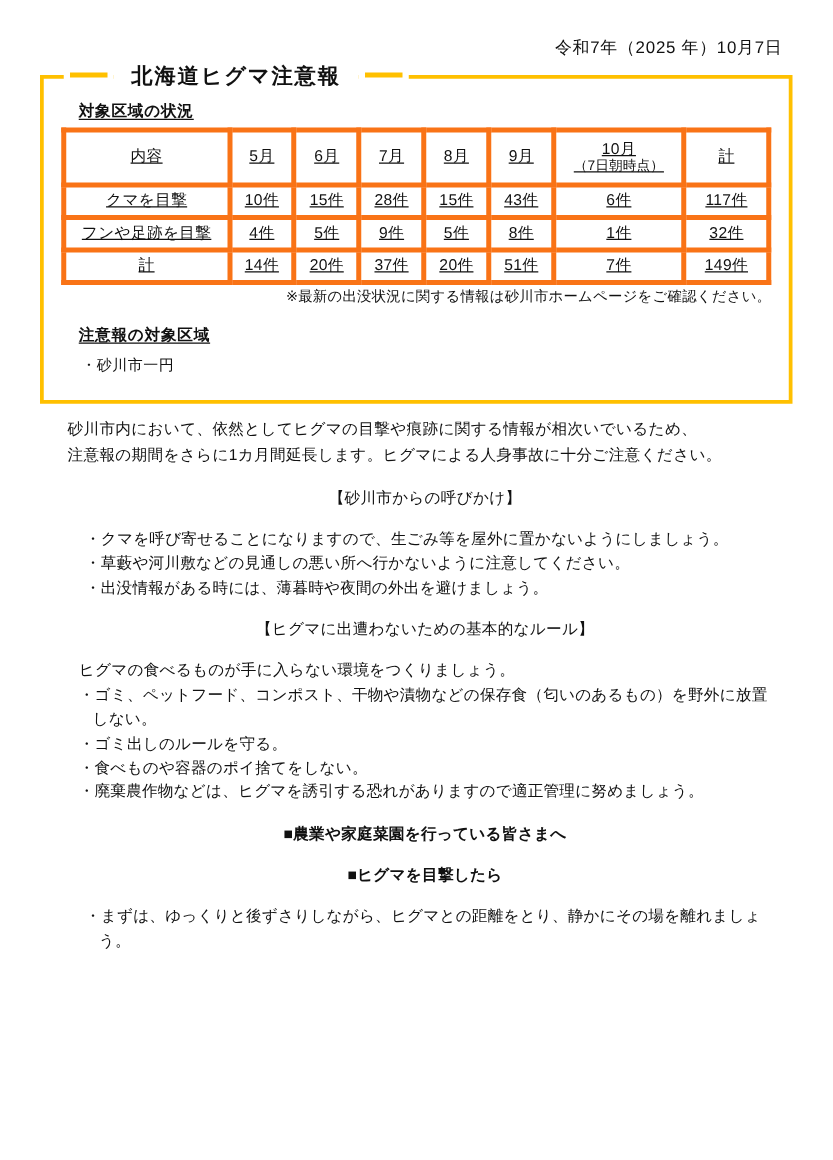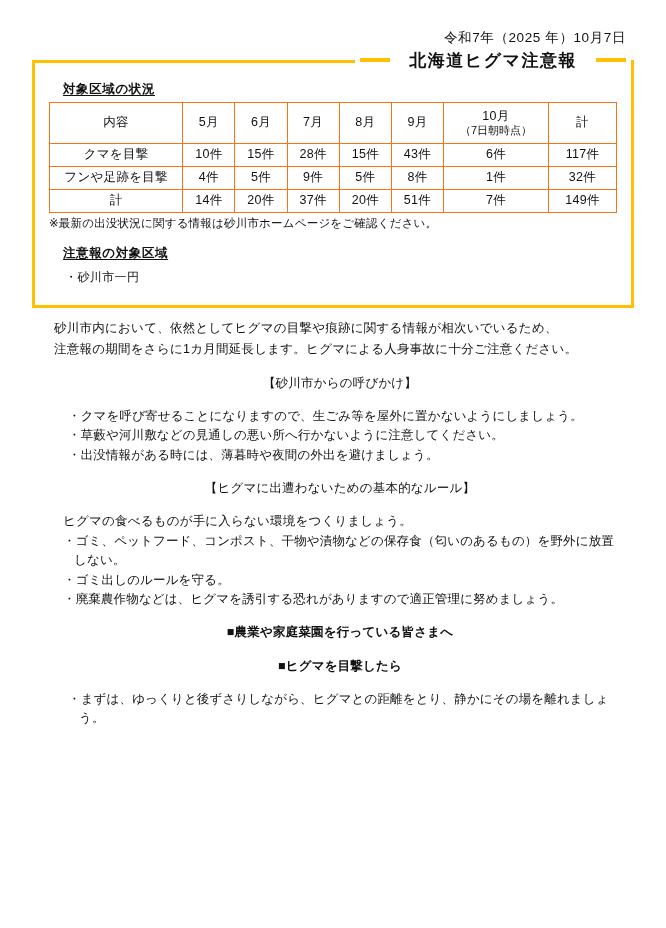--- a/index.html
+++ b/index.html
@@ -38,23 +38,23 @@
   .notice-box {
     position: relative;
     margin: 14px 32px 0 32px;
     border: 3px solid #ffc000;
     box-sizing: border-box;
     padding: 18px 14px 16px 14px;
   }
   .notice-title {
     position: absolute;
     top: -13px;
-    left: 0;
+    left: 16px;
     right: 0;
-    text-align: right;
+    text-align: left;
     pointer-events: none;
   }
   .notice-title .title-text {
     display: inline-block;
     background: #ffffff;
     padding: 0 14px;
     font-size: 17px;
     font-weight: 700;
     letter-spacing: 1.5px;
     line-height: 1.35;
@@ -89,29 +89,30 @@
   }
 
   
   table.stats {
     border-collapse: collapse;
     width: 100%;
     table-layout: fixed;
     margin: 0 0 3px 0;
   }
   table.stats th, table.stats td {
-    border: 1px solid #f97316;
+    border: 4px solid #f97316;
     text-align: center;
     font-size: 12.5px;
     font-weight: 400;
     padding: 2px 1px;
     line-height: 1.25;
     letter-spacing: 0.3px;
     white-space: nowrap;
     overflow: hidden;
+    text-decoration: underline;
   }
   table.stats thead th {
     height: 36px;
     vertical-align: middle;
   }
   table.stats tbody td {
     height: 18px;
   }
   table.stats td.rowlabel {
     text-align: center;
@@ -119,20 +120,21 @@
   .sub-label {
     font-size: 11px;
     display: block;
     letter-spacing: 0px;
   }
   .note-line {
     font-size: 11.5px;
     letter-spacing: 0.2px;
     margin: 3px 0 0 0;
     line-height: 1.3;
+    text-align: right;
   }
 
   
   .period-block { margin-top: 16px; }
   .period-list {
     list-style: none;
     margin: 2px 0 0 0;
     padding: 0 0 0 16px;
   }
   .period-list li {
@@ -300,20 +302,21 @@
         <li><span>・出没情報がある時には、薄暮時や夜間の外出を避けましょう。</span></li>
       </ul>
     </div>
 
     <div class="group">
       <p class="group-head">【ヒグマに出遭わないための基本的なルール】</p>
       <p class="group-sub">ヒグマの食べるものが手に入らない環境をつくりましょう。</p>
       <ul class="bullets tight">
         <li><span>・ゴミ、ペットフード、コンポスト、干物や漬物などの保存食（匂いのあるもの）を野外に放置しない。</span></li>
         <li><span>・ゴミ出しのルールを守る。</span></li>
+        <li><span>・食べものや容器のポイ捨てをしない。</span></li>
         <li><span>・廃棄農作物などは、ヒグマを誘引する恐れがありますので適正管理に努めましょう。</span></li>
       </ul>
     </div>
 
     <div class="group">
       <p class="group-head bold">■農業や家庭菜園を行っている皆さまへ</p>
     </div>
 
     <div class="group">
       <p class="group-head bold">■ヒグマを目撃したら</p>

